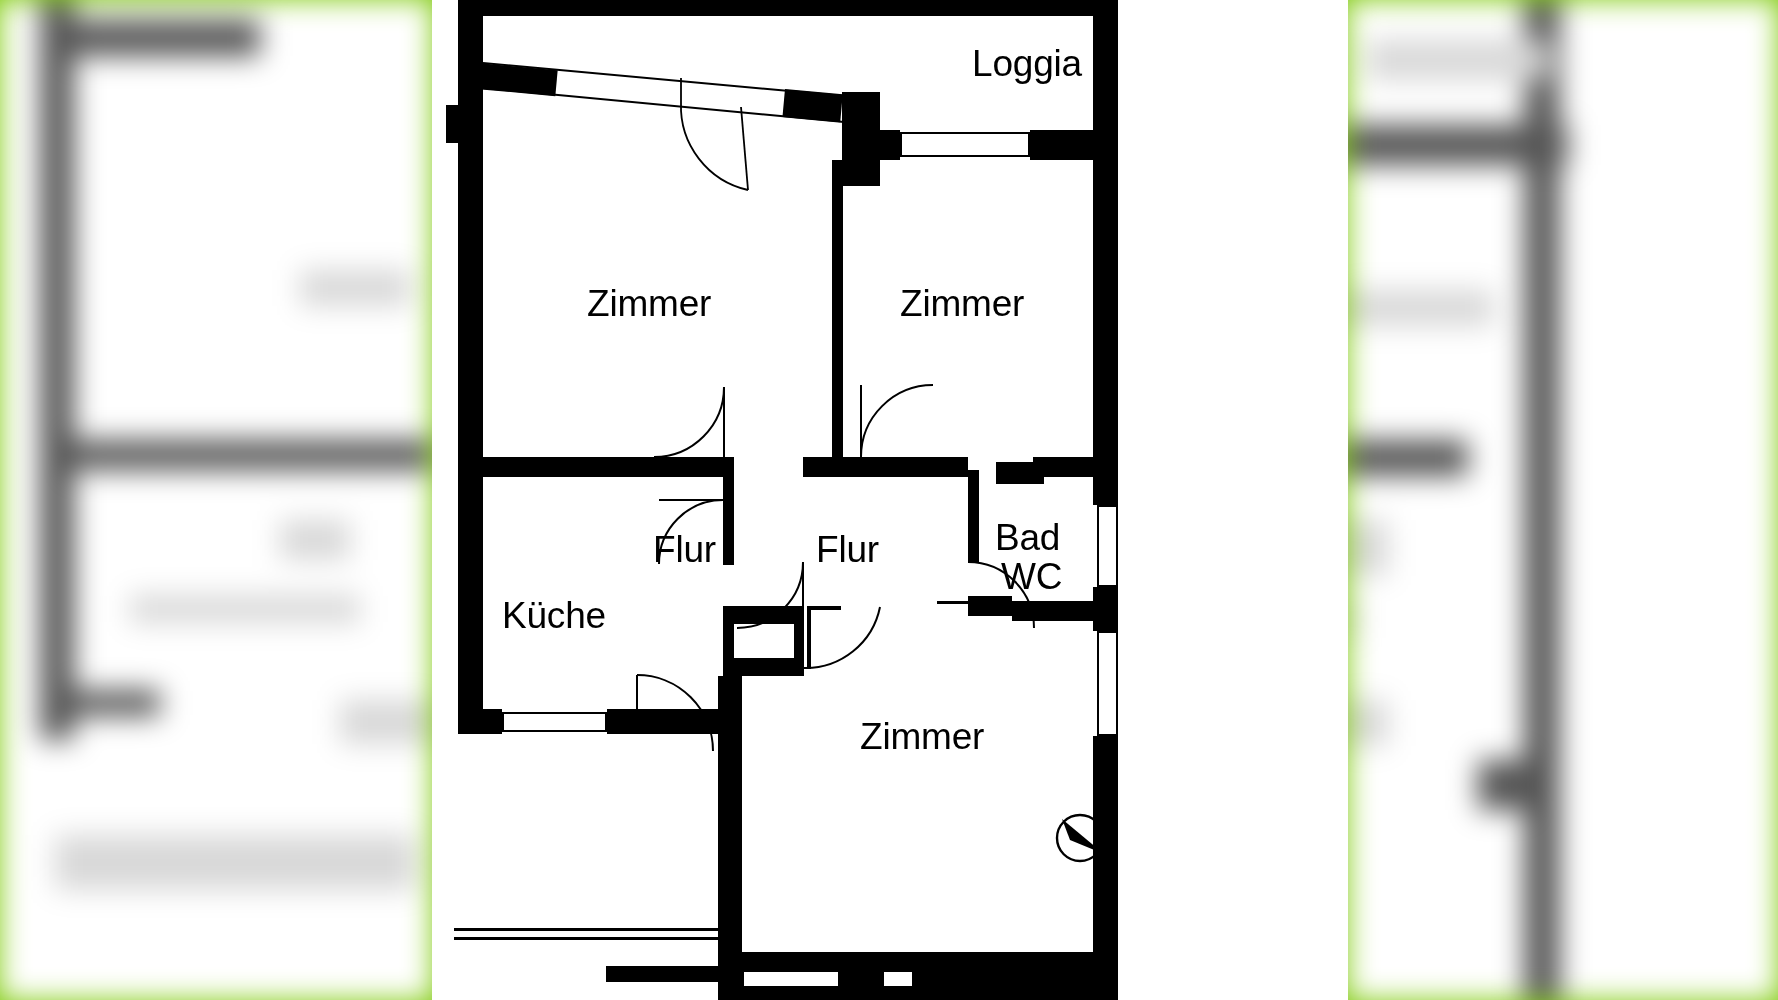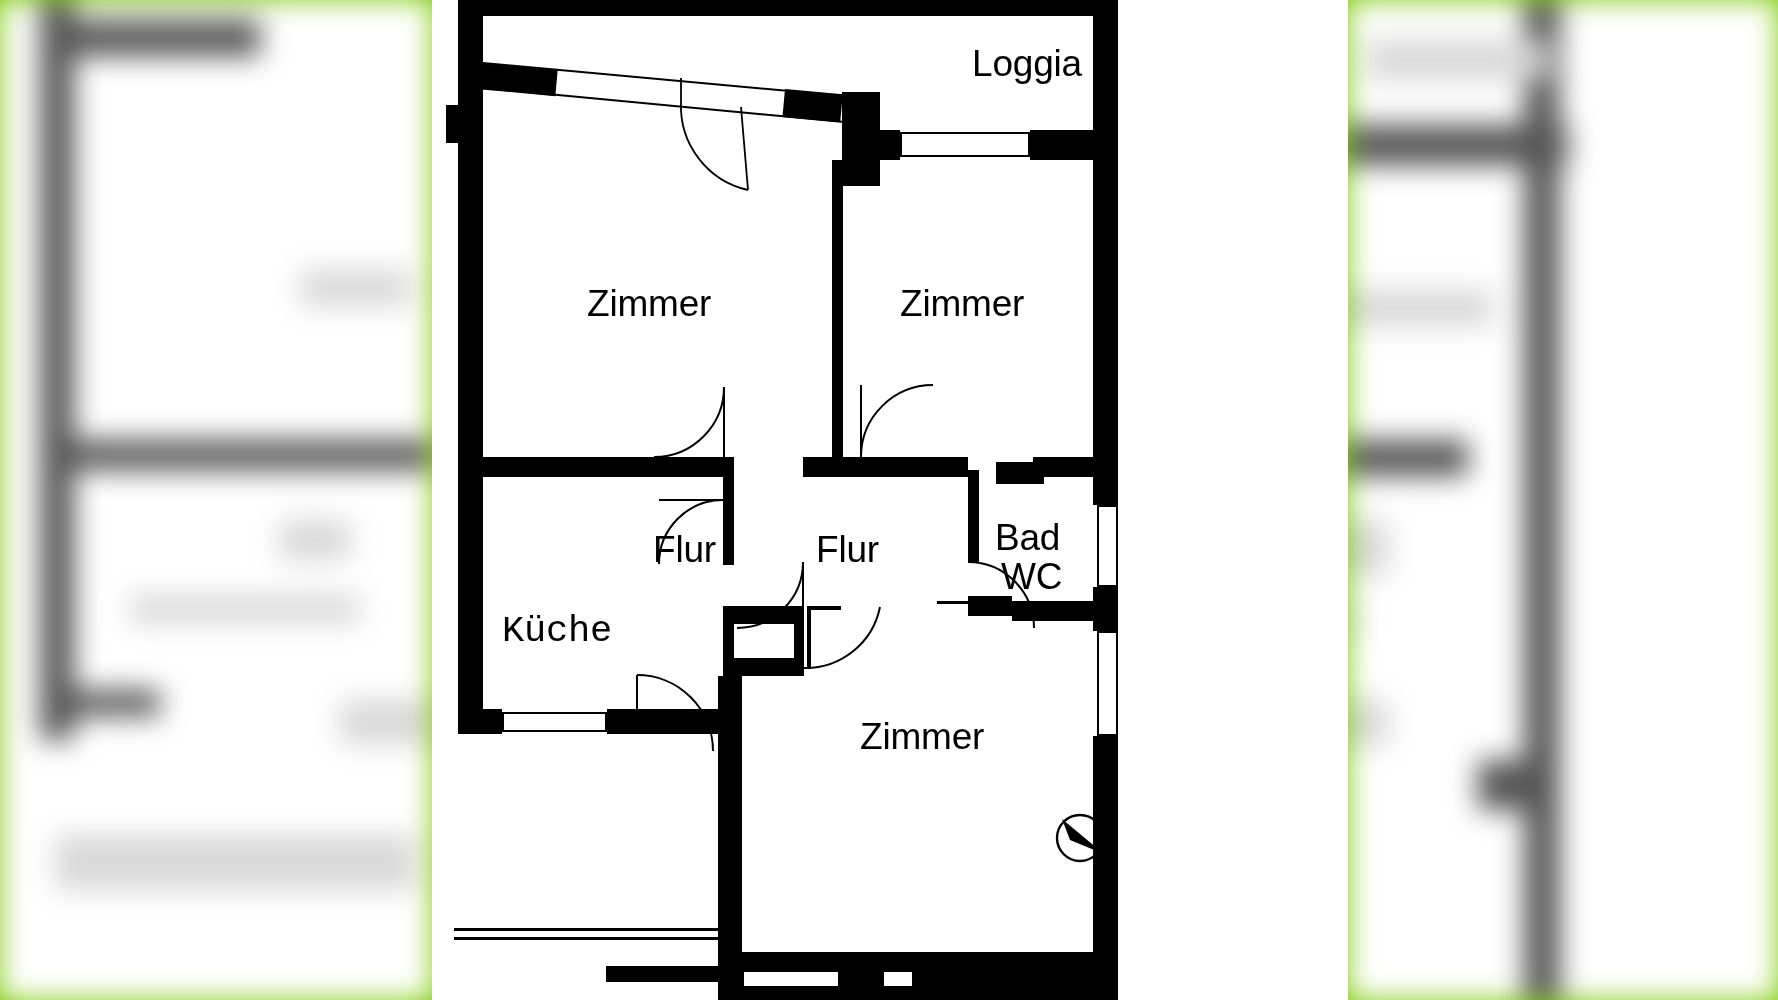--- a/index.html
+++ b/index.html
@@ -200,21 +200,21 @@
     <div class="label" style="left:540px; top:44px;  font-size:37px;">Loggia</div>
 
     <div class="label" style="left:155px; top:284px; font-size:37px;">Zimmer</div>
 
     <div class="label" style="left:468px; top:284px; font-size:37px;">Zimmer</div>
 
     <div class="label" style="left:221px; top:530px; font-size:37px;">Flur</div>
 
     <div class="label" style="left:384px; top:530px; font-size:37px;">Flur</div>
 
-    <div class="label" style="left:70px;  top:612px; font-size:37px;font-family:Liberation Mono, monospace;">Küche</div>
+    <div class="label" style="left:70px;  top:596px; font-size:37px;">Küche</div>
 
     <div class="label" style="left:563px; top:518px; font-size:37px;text-align:right;">Bad</div>
 
     <div class="label" style="left:569px; top:557px; font-size:37px;">WC</div>
 
     <div class="label" style="left:428px; top:717px; font-size:37px;">Zimmer</div>
 
   </div>
 </div>
 

